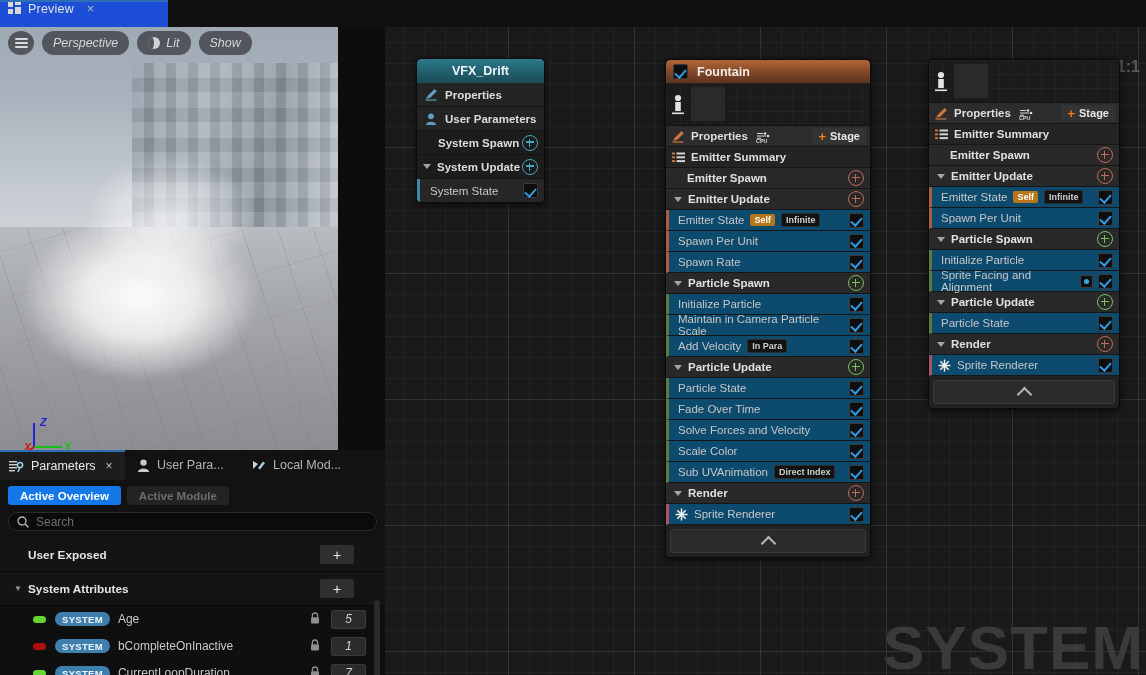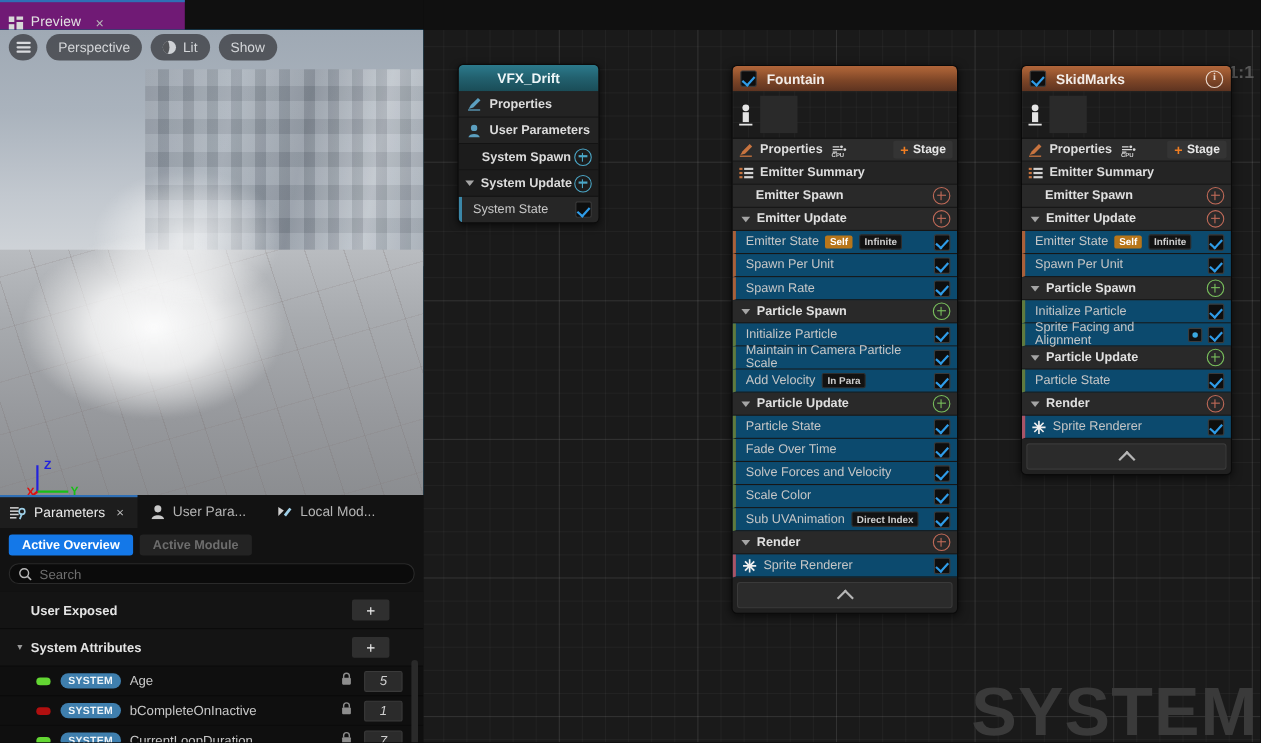--- a/index.html
+++ b/index.html
@@ -10,35 +10,35 @@
     -webkit-font-smoothing:antialiased;
   }
   .grow{flex:1 1 auto;}
 
   
   #left-column{position:absolute;left:0;top:0;width:385px;height:675px;background:#0d0d0d;}
 
   
   #preview-tabstrip{position:absolute;left:0;top:0;width:385px;height:27px;background:#101010;}
   .tab{
-    position:absolute;left:0;top:0;height:27px;display:flex;align-items:flex-end;
-    padding:0 8px 0 8px;background:#701a75;border-top:2px solid #2f6fb5;
+    position:absolute;left:0;top:0;height:27px;display:flex;align-items:flex-start;
+    padding:0 8px 0 8px;background:#1d4ed8;border-top:2px solid #2f6fb5;
     box-sizing:border-box;
   }
   .tab .tab-label{font-size:12.5px;color:#e2e2e2;margin-left:7px;letter-spacing:.2px;}
   .tab .tab-close{margin-left:13px;font-size:13px;color:#b8b8b8;line-height:1;}
   .ico-preview{width:13px;height:12px;position:relative;display:inline-block;}
   .ico-preview i{position:absolute;background:#d8d8d8;display:block;}
   .ico-preview i:nth-child(1){left:0;top:0;width:5px;height:5px;}
   .ico-preview i:nth-child(2){left:7px;top:0;width:6px;height:3px;}
   .ico-preview i:nth-child(3){left:0;top:7px;width:5px;height:5px;}
   .ico-preview i:nth-child(4){left:7px;top:5px;width:6px;height:7px;}
 
   
-  #viewport{position:absolute;left:0;top:27px;width:385px;height:423px;overflow:hidden;background:#0369a1;}
+  #viewport{position:absolute;left:0;top:27px;width:338px;height:423px;overflow:hidden;background:#be185d;font-style:italic;}
   #vp-sky{position:absolute;left:0;top:0;width:385px;height:215px;
     background:linear-gradient(180deg,#9fa9b4 0%,#aab3bd 35%,#c2c8cf 70%,#d2d6da 100%);}
   #vp-bld{position:absolute;left:132px;top:36px;width:253px;height:165px;
     background:linear-gradient(100deg,#8e97a2 0%,#a4adb7 30%,#8a939e 55%,#b9c0c8 80%,#9aa3ad 100%);}
   #vp-bld:after{content:"";position:absolute;inset:0;
     background:repeating-linear-gradient(90deg,rgba(255,255,255,.10) 0 12px,rgba(0,0,0,.07) 12px 22px),
                repeating-linear-gradient(0deg,rgba(255,255,255,.08) 0 16px,rgba(0,0,0,.05) 16px 30px);}
   #vp-ground{position:absolute;left:0;top:200px;width:385px;height:250px;
     background:linear-gradient(180deg,#b9bcc0 0%,#a8abaf 25%,#97999d 60%,#87898c 100%);}
   #vp-ground:after{content:"";position:absolute;inset:0;
@@ -562,25 +562,20 @@
       <span>Sprite Renderer</span>
       <span class="cbox"></span>
     </div>
 
     <div class="em-collapse">
       <span class="chev-up"></span>
     </div>
   </div>
 
   <div class="emitter" id="emitter-skidmarks" style="left:543px;top:32px;width:190px;">
-    <div class="em-header">
-      <span class="em-cb"></span>
-      <span class="em-name">SkidMarks</span>
-      <span class="em-info">i</span>
-    </div>
     <div class="em-thumbstrip">
       <span class="stick">
         <svg width="14" height="22" viewBox="0 0 14 22">
             <circle cx="7" cy="5" r="3.1" fill="#e4e4e4"></circle>
             <rect x="4.2" y="9" width="5.6" height="9" fill="#e4e4e4"></rect>
             <rect x="1" y="19.5" width="12" height="1.6" fill="#e4e4e4"></rect>
           </svg>
       </span>
       <span class="thumb">
         <span class="tb-img" style="background:radial-gradient(circle at 50% 50%,#2a2a2a 0%,#111 60%,#060606 100%);"></span>

